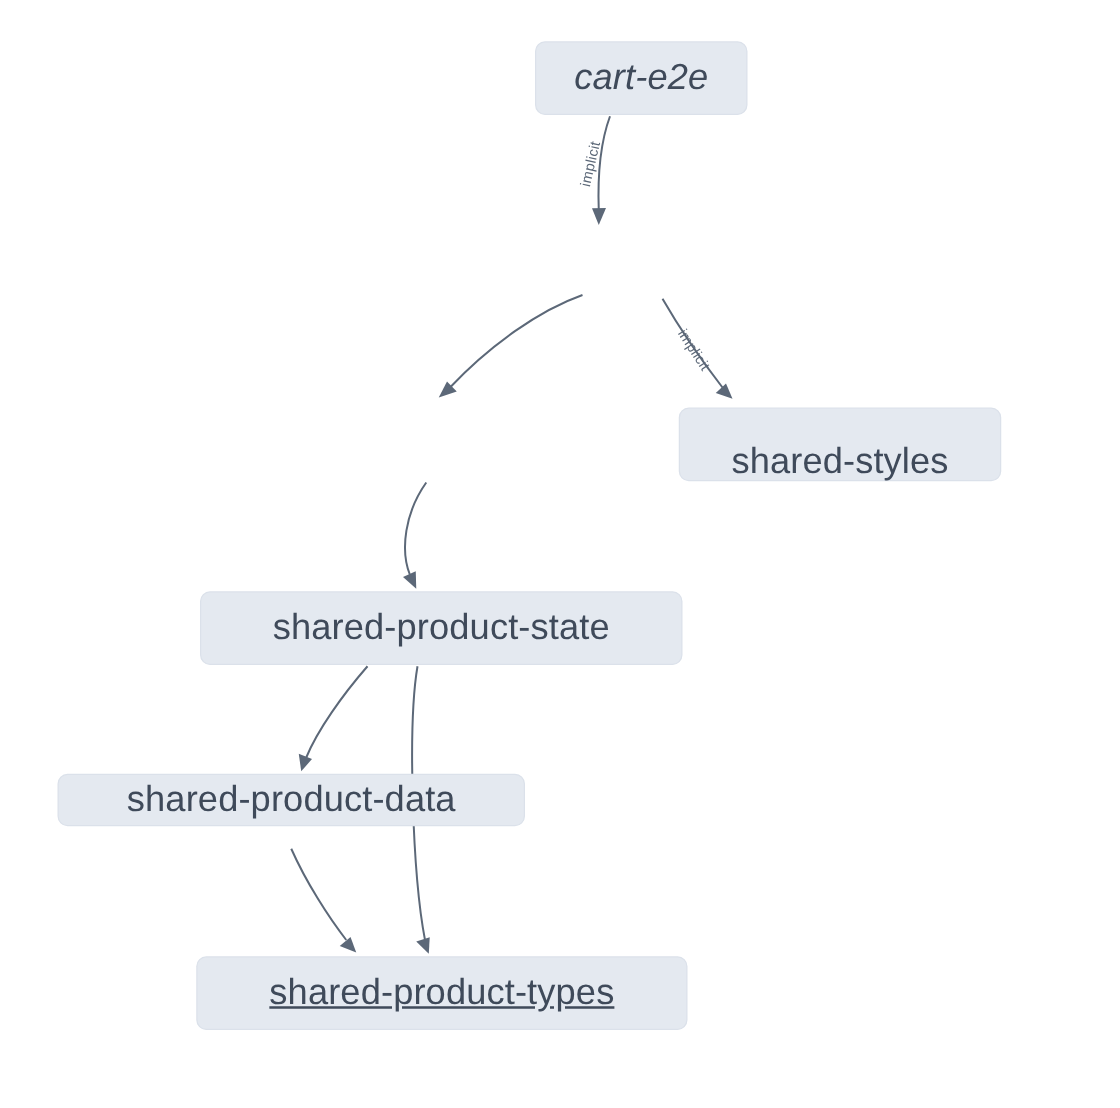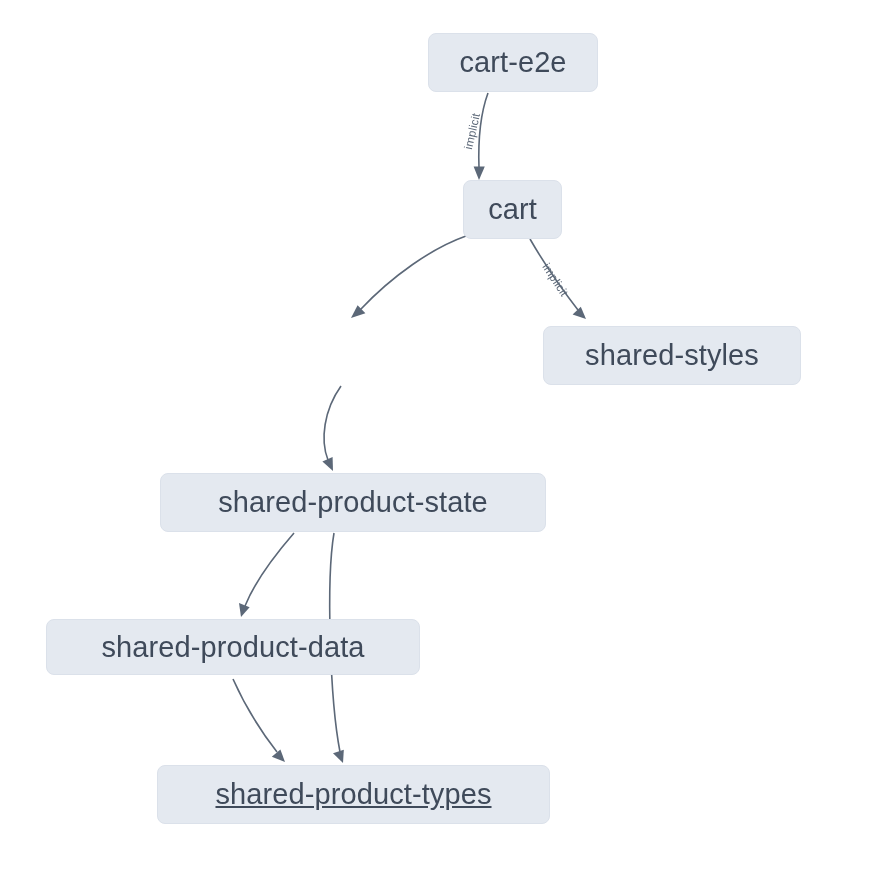--- a/index.html
+++ b/index.html
@@ -101,38 +101,35 @@
       <polygon class="edge-head" points="343,763 333.0,753.2 343.8,749.8"></polygon>
     </g>
 
     <g>
       <path class="edge-path" d="M 233 679 C 245 706 263 734 277 752"></path>
       <polygon class="edge-head" points="285,762 271.8,756.8 280.4,749.6"></polygon>
     </g>
 
   </svg>
 
-  <div class="graph-node" style="left:428px; top:33px; width:170px; height:59px;">
+  <div class="graph-node" style="left:428px; top:33px; width:170px; height:59px;font-style:italic;">
     <span class="node-label">cart-e2e</span>
   </div>
 
-  <div class="graph-node" style="left:463px; top:180px; width:99px; height:59px;">
-    <span class="node-label">cart</span>
-  </div>
 
 
-  <div class="graph-node" style="left:543px; top:326px; width:258px; height:59px;">
+  <div class="graph-node" style="left:543px; top:326px; width:258px; height:59px;align-items:flex-end;">
     <span class="node-label">shared-styles</span>
   </div>
 
   <div class="graph-node" style="left:160px; top:473px; width:386px; height:59px;">
     <span class="node-label">shared-product-state</span>
   </div>
 
-  <div class="graph-node" style="left:46px; top:619px; width:374px; height:56px;">
+  <div class="graph-node" style="left:46px; top:619px; width:374px; height:42px;">
     <span class="node-label">shared-product-data</span>
   </div>
 
   <div class="graph-node" style="left:157px; top:765px; width:393px; height:59px;text-decoration:underline;">
     <span class="node-label">shared-product-types</span>
   </div>
 
 </div>
 
 </body></html>

